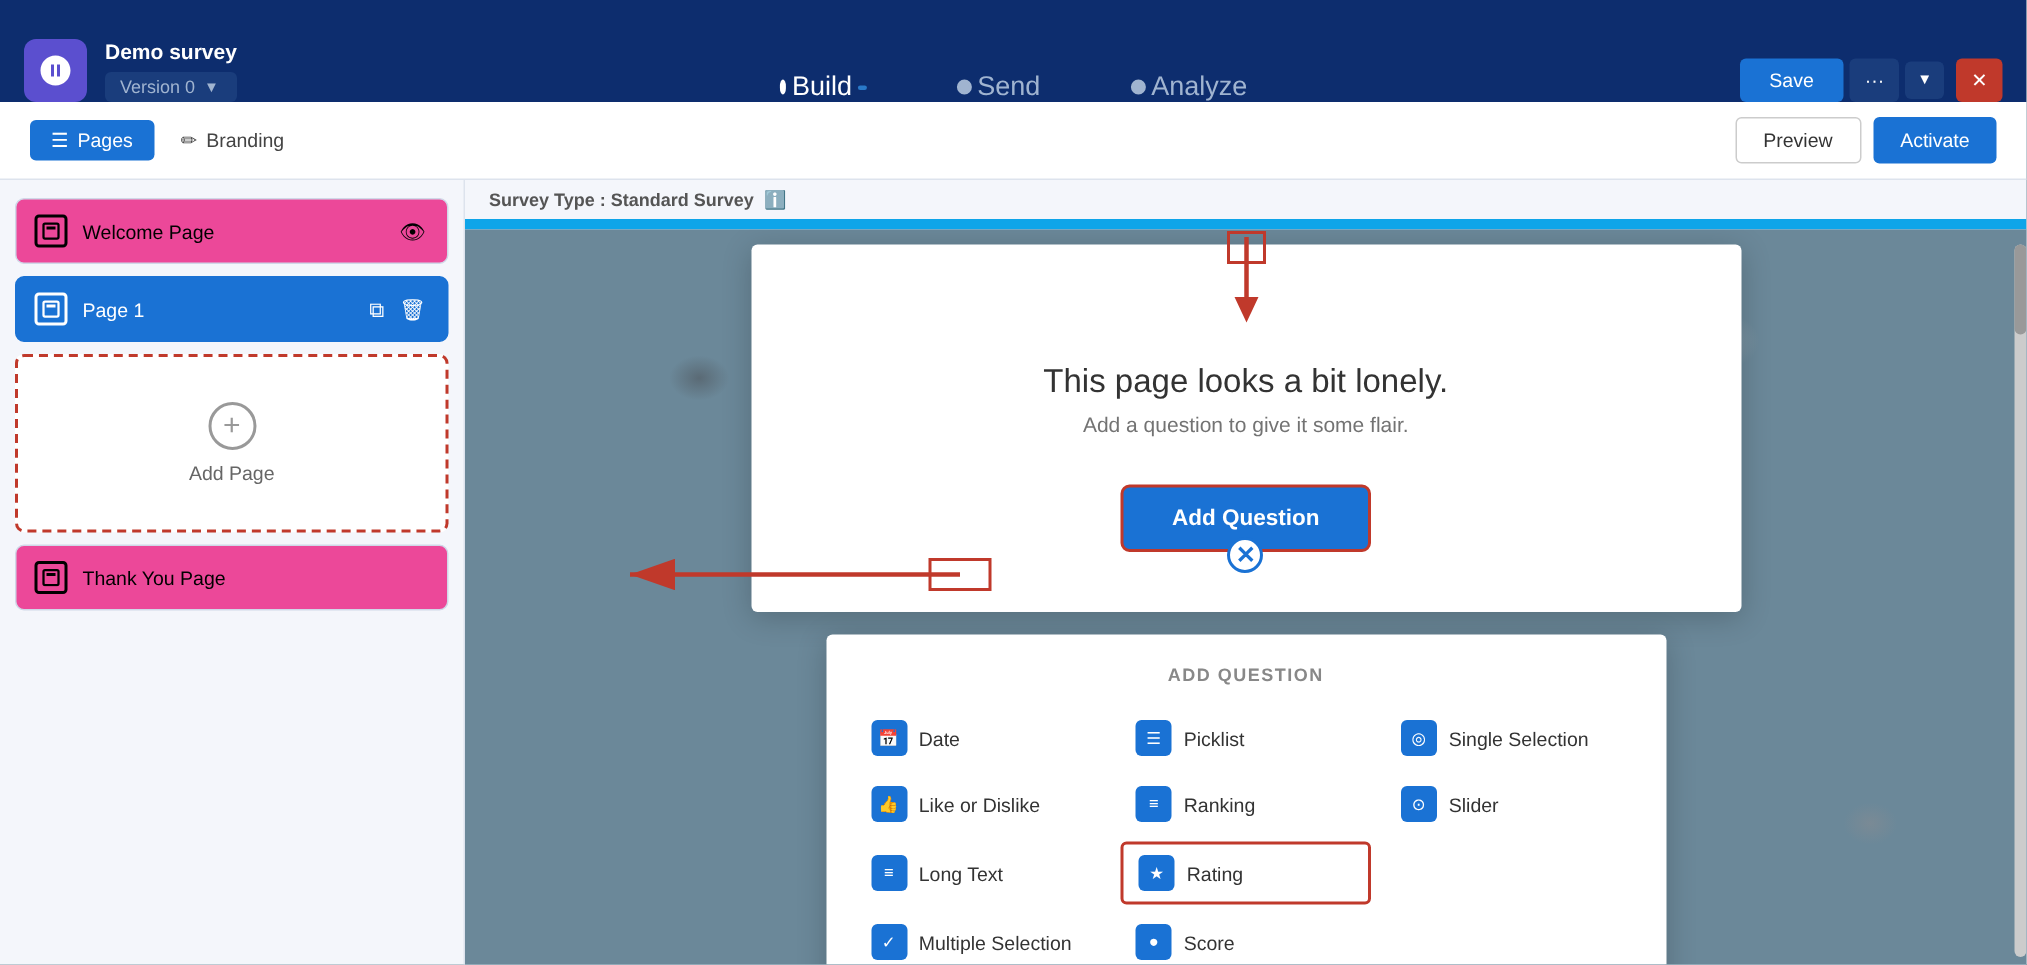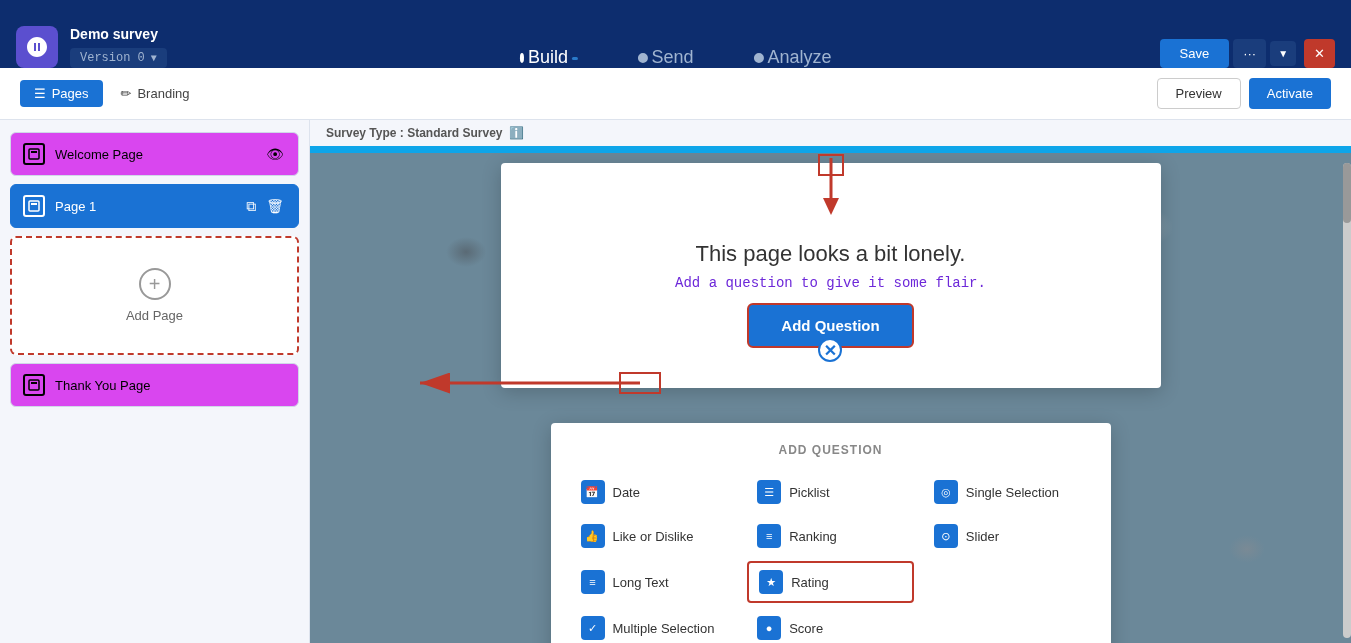--- a/index.html
+++ b/index.html
@@ -21,21 +21,21 @@
       display: flex; align-items: center; justify-content: center;
       margin-right: 12px;
       flex-shrink: 0;
     }
     .top-nav-logo svg { width: 24px; height: 24px; }
     .top-nav-title { color: #fff; font-size: 14px; font-weight: 600; }
     .top-nav-version {
       display: flex; align-items: center; gap: 6px;
       background: #1a3d7c; border-radius: 4px;
       padding: 3px 10px; color: #a0b4d0; font-size: 12px;
-      cursor: pointer; margin-top: 2px; font-family: Liberation Mono, monospace;
+      cursor: pointer; margin-top: 2px;
     }
     .top-nav-version .chevron { font-size: 10px; }
     .top-nav-tabs {
       position: absolute; left: 50%; transform: translateX(-50%);
       display: flex; align-items: center; gap: 60px;
     }
     .top-nav-tab {
       display: flex; align-items: center;
       color: #a0b4d0; font-size: 18px; cursor: pointer; gap: 4px;
     }
@@ -112,21 +112,21 @@
     .sidebar {
       width: 310px;
       background: #f4f6fb;
       padding: 12px 10px;
       display: flex; flex-direction: column; gap: 8px;
       overflow-y: auto;
       border-right: 1px solid #dde3ed;
       flex-shrink: 0;
     }
     .sidebar-page-item {
-      background: #d946ef;
+      background: #ec4899;
       border: 1px solid #d0d8e8;
       border-radius: 6px;
       padding: 10px 12px;
       display: flex; align-items: center; gap: 10px;
       cursor: pointer;
     }
     .sidebar-page-item.active {
       background: #1a72d4; color: #fff; border-color: #1a72d4; justify-content: space-between;
     }
     .sidebar-page-item .page-icon {
@@ -207,21 +207,21 @@
       background: #fff;
       border-radius: 4px;
       padding: 78px 40px 40px;
       text-align: center;
       box-shadow: 0 4px 20px rgba(0,0,0,0.2);
     }
     .lonely-title {
       font-size: 22px; color: #333; font-weight: 400; margin-bottom: 8px;
     }
     .lonely-sub {
-      font-size: 14px; color: #6d28d9; margin-bottom: 12px; font-family: Liberation Mono, monospace;
+      font-size: 14px; color: #737373; margin-bottom: 32px;
     }
     .add-question-btn {
       background: #1a72d4; color: #fff; border: 2px solid #c0392b;
       padding: 12px 32px; border-radius: 6px;
       font-size: 15px; font-weight: 600; cursor: pointer;
       position: relative;
     }
     .add-question-btn-circle {
       position: absolute; bottom: -14px; left: 50%; transform: translateX(-50%);
       width: 24px; height: 24px; border-radius: 50%;

